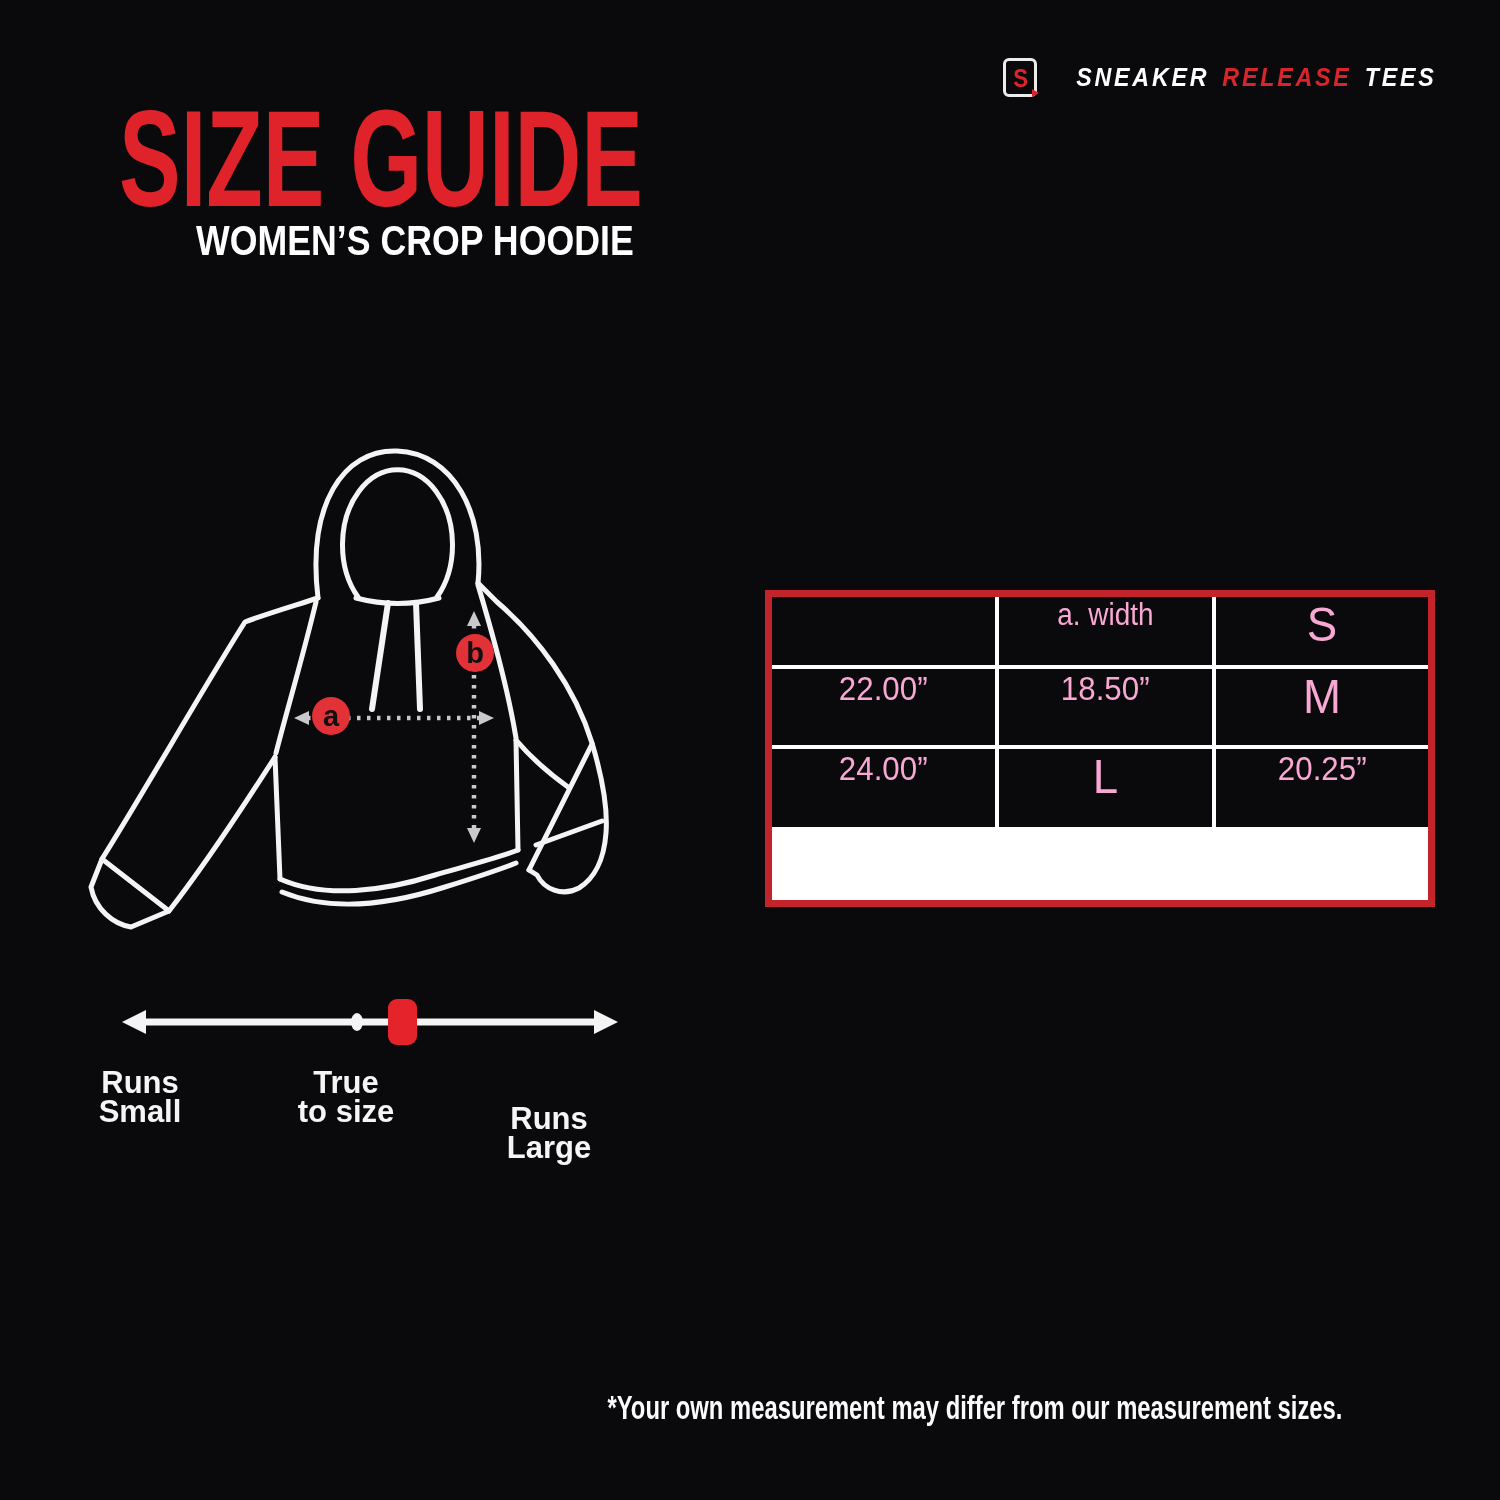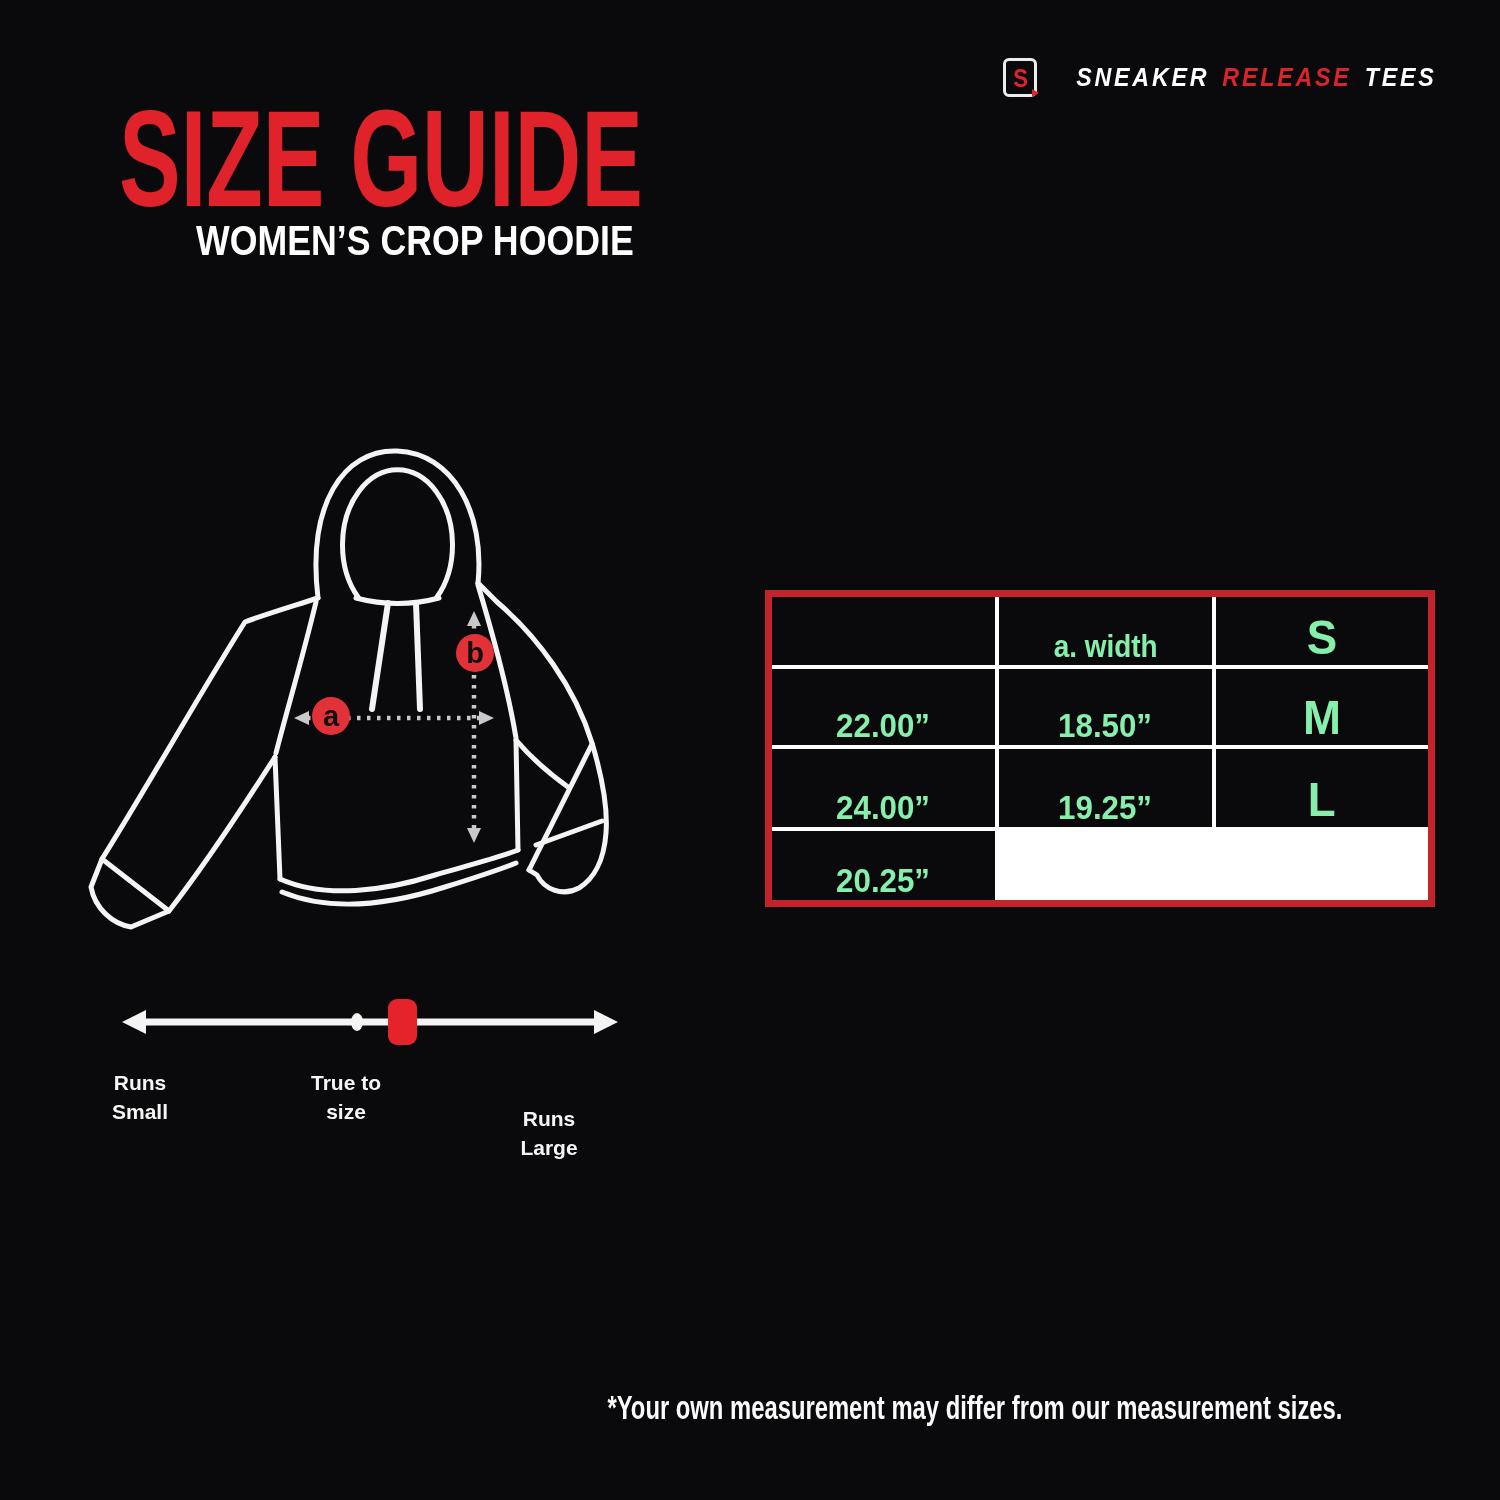--- a/index.html
+++ b/index.html
@@ -45,31 +45,31 @@
   }
 
   
   .size-table{
     left:765px;top:590px;width:670px;height:317px;
     box-sizing:border-box;border:7px solid #c3232a;background:#ffffff;
     display:grid;grid-template-columns:223px 213px auto;grid-template-rows:68px 76px 78px auto;
     grid-gap:4px;
   }
   .size-table .cell{
-    background:#0a0a0c;display:flex;align-items:flex-end;justify-content:center;
-    font-weight:bold;color:#86efac;
+    background:#0a0a0c;display:flex;align-items:flex-start;justify-content:center;
+    font-weight:normal;color:#f9a8d4;
   }
   .size-table .head span{font-size:31px;transform:scaleX(.9);}
   .size-table .size span{font-size:48px;transform:scaleX(.95);}
   .size-table .val  span{font-size:34px;transform:scaleX(.92);}
 
   
   .fit-label{
     top:1068px;width:100px;text-align:center;
-    font-weight:bold;font-size:21px;line-height:29px;color:#f5f5f5;
+    font-weight:bold;font-size:31px;line-height:29px;color:#f5f5f5;
   }
   .fit-left{left:90px;}
   .fit-center{left:296px;}
   .fit-right{left:499px;margin-top:36px;}
 
   
   .footnote-wrap{left:0;top:1388px;width:1500px;text-align:right;}
   .footnote{
     display:inline-block;font-weight:bold;font-size:34px;color:#fbfbfb;
     transform:scaleX(.70);transform-origin:center top;white-space:nowrap;
@@ -175,23 +175,20 @@
   <div class="cell val">
       <span>18.50”</span>
     </div>
 
   <div class="cell size">
       <span>M</span>
     </div>
   <div class="cell val">
       <span>24.00”</span>
     </div>
-  <div class="cell val">
-      <span>19.25”</span>
-    </div>
 
   <div class="cell size">
       <span>L</span>
     </div>
   <div class="cell val">
       <span>20.25”</span>
     </div>
 </div>
 
 <svg class="abs" style="left:120px;top:985px;" width="500" height="80" viewBox="0 0 500 80">

